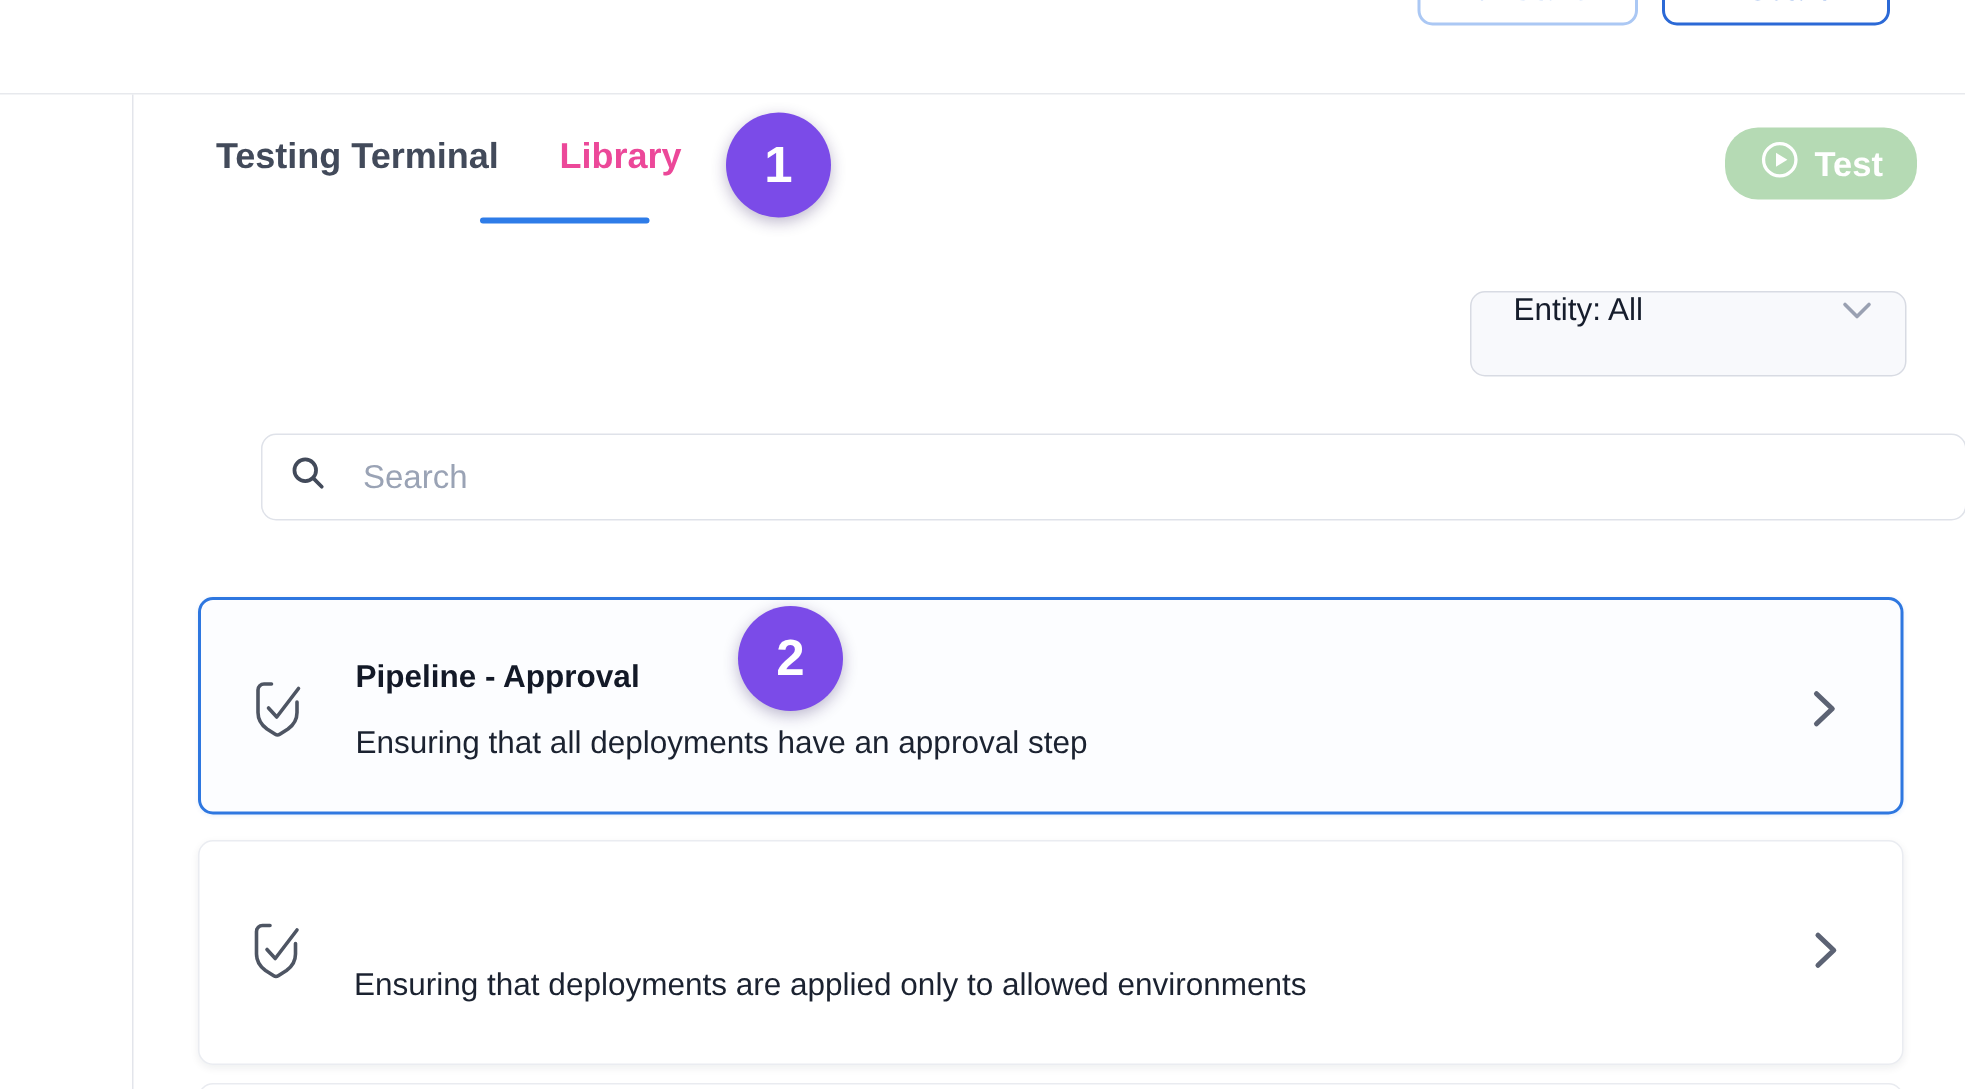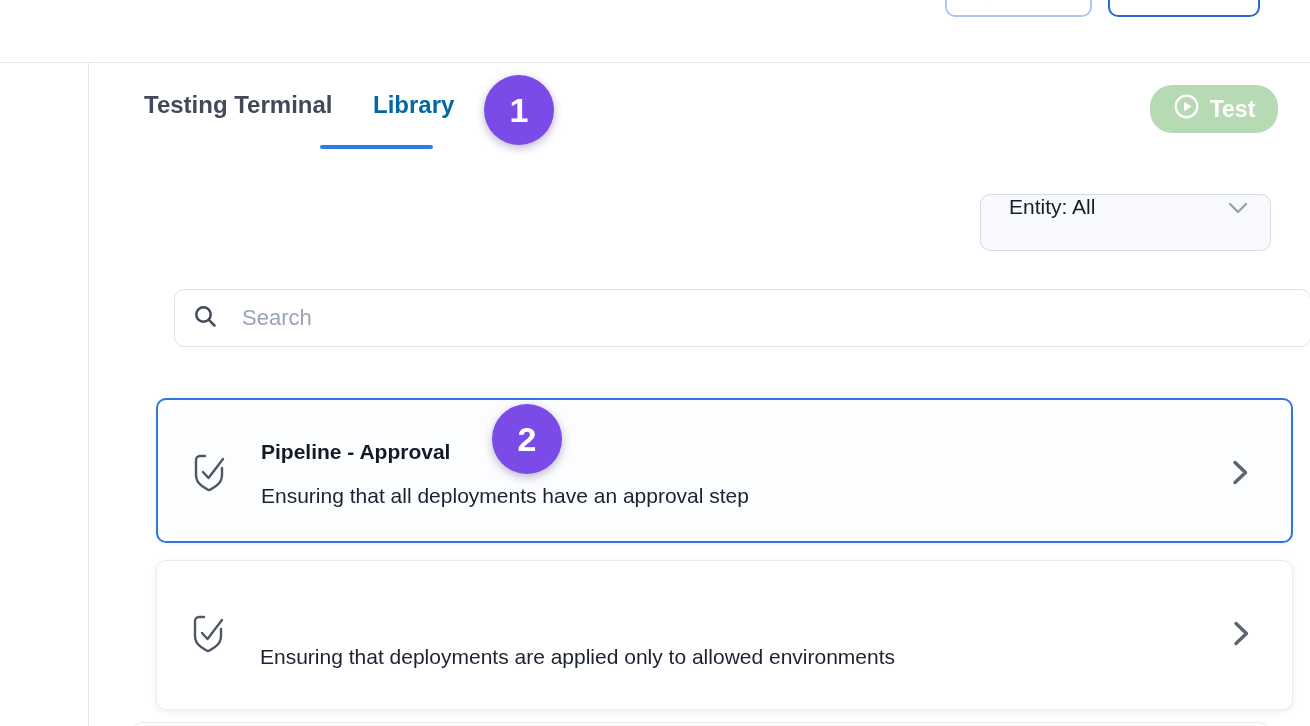--- a/index.html
+++ b/index.html
@@ -18,21 +18,21 @@
   }
   .btn-save   { left:945px; top:-31px; width:147px; height:48px; border:2px solid #abc8f4; color:#a5c4f2; }
   .btn-discard{ left:1108px; top:-31px; width:152px; height:48px; border:2px solid #2b69d6; color:#2b69d6; }
 
   .top-divider { position:absolute; left:0; top:62px; width:1310px; height:1px; background:#e7e9ed; }
   .v-divider   { position:absolute; left:88px; top:63px; width:1px; height:663px; background:#e3e5eb; }
 
   
   .tab { position:absolute; top:88px; line-height:34px; cursor:pointer; white-space:nowrap;margin-left:40px; }
   .tab-testing { left:104px; font-size:24px; font-weight:600; color:#424a5a; }
-  .tab-library { left:333px; font-size:24px; font-weight:700; color:#0369a1; }
+  .tab-library { left:333px; font-size:24px; font-weight:700; color:#ec4899; }
   .tab-underline { position:absolute; left:320px; top:145px; width:113px; height:4px;
                    background:#2e7ce8; border-radius:3px; }
 
   
   .badge {
     position:absolute; width:70px; height:70px; border-radius:50%;
     background:#7b4be8; color:#ffffff; font-size:34px; font-weight:700;
     display:flex; align-items:center; justify-content:center;
     box-shadow:0 3px 10px rgba(40,20,90,.30); z-index:20;
   }
@@ -67,21 +67,21 @@
   }
   .search-box input {
     flex:1; border:none; outline:none; background:transparent;
     font-family:"Liberation Sans", sans-serif; font-size:22px; color:#374151;
   }
   .search-box input::placeholder { color:#9aa3b5; }
 
   
   .policy-card {
     position:absolute; left:132px; width:1137px; border-radius:10px;
-    background:#ffffff; cursor:pointer;margin-left:24px;
+    background:#ffffff; cursor:pointer;
   }
   .card-selected {
     top:398px; height:145px; border:2px solid #2e77e0; background:#fcfdff;
     box-shadow:0 1px 3px rgba(46,119,224,.10);
   }
   .card-default {
     top:560px; height:150px; border:1px solid #eaecf1;
     box-shadow:0 2px 6px rgba(16,24,40,.07);
   }
   .card-icon   { position:absolute; left:34px; top:52px; }

